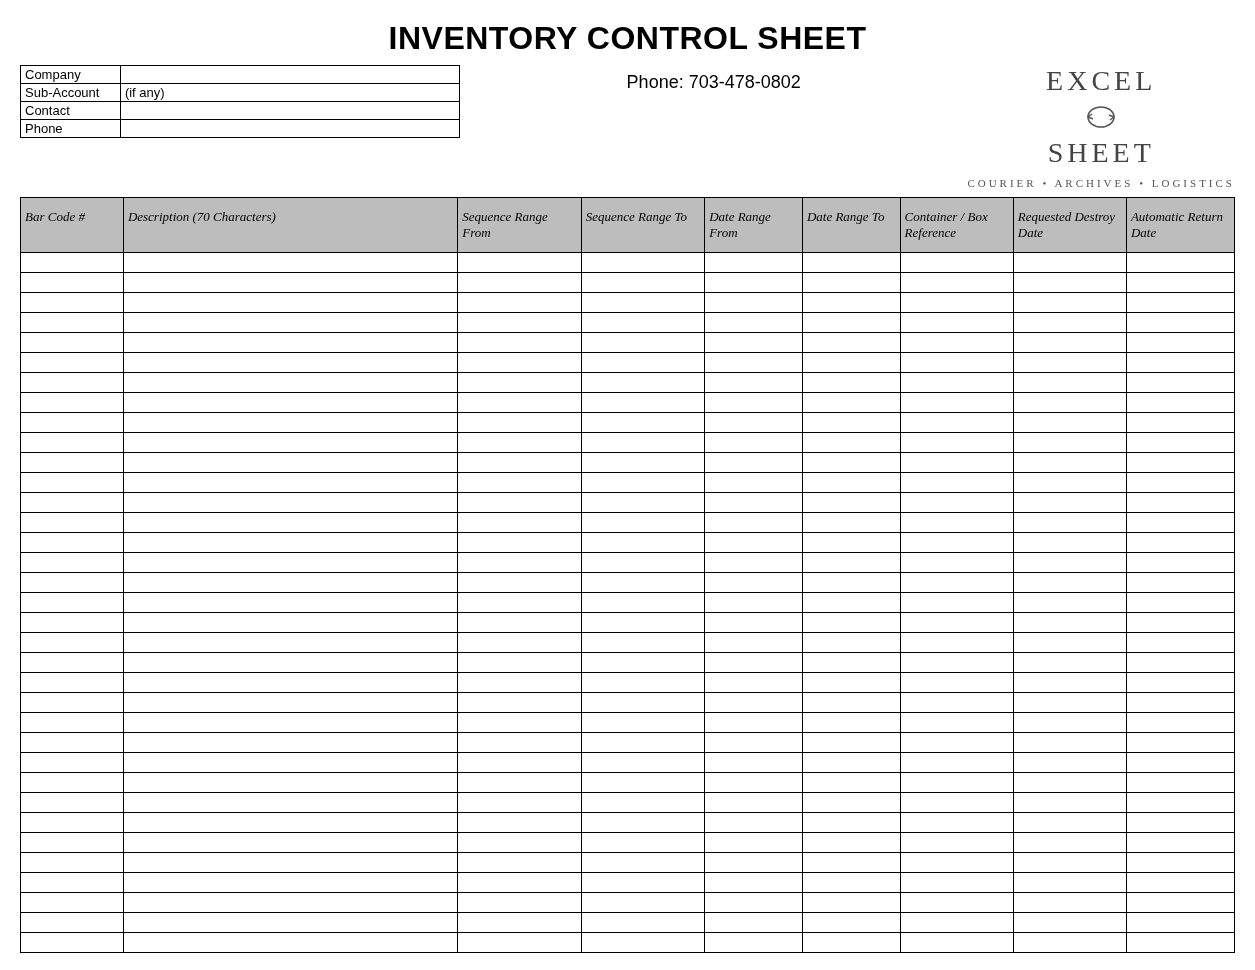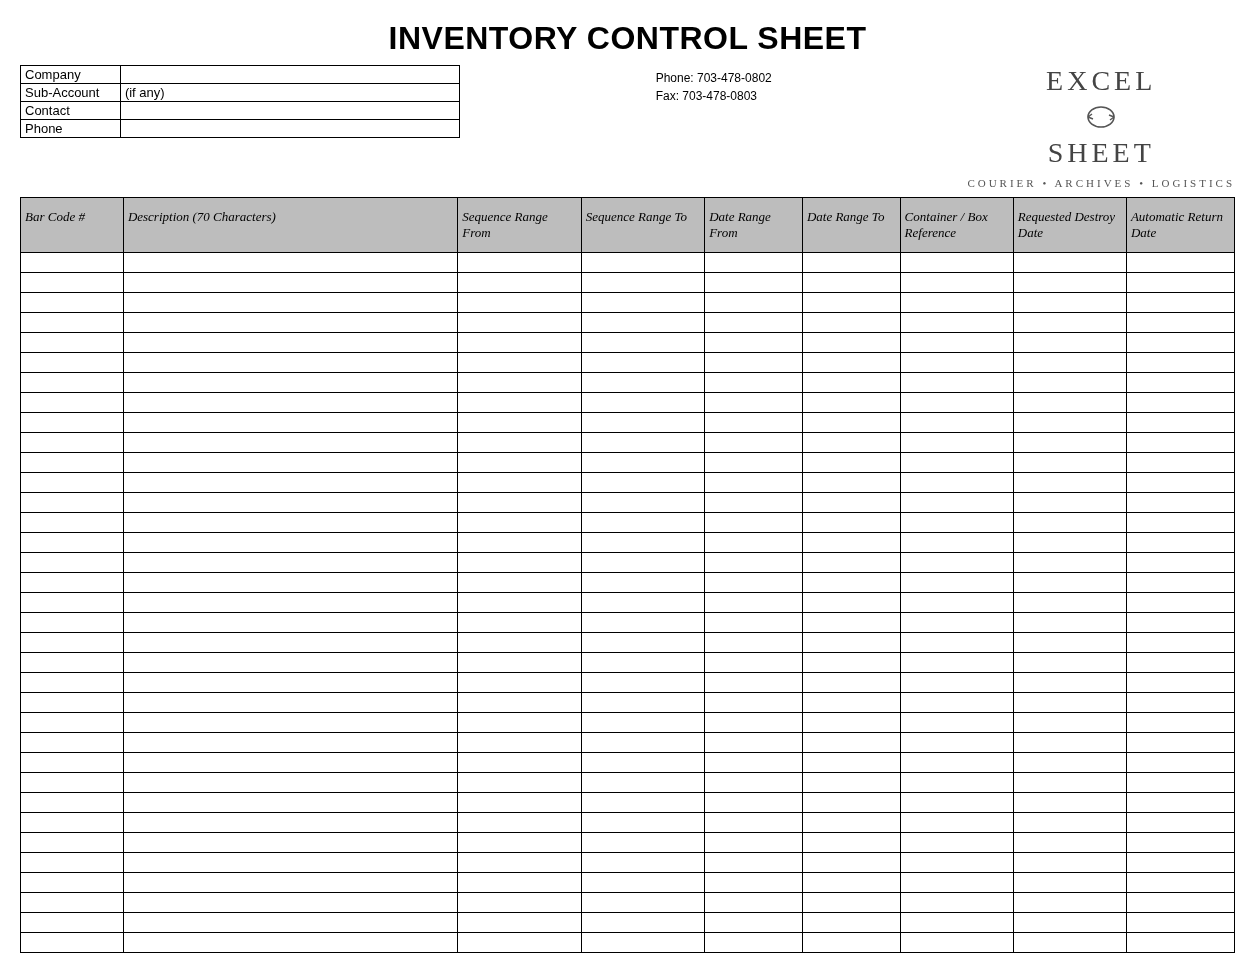--- a/index.html
+++ b/index.html
@@ -35,21 +35,21 @@
   .info-table td {
     border: 1.5px solid #000;
     font-size: 13px;
     padding: 1px 4px;
     height: 18px;
     vertical-align: middle;
   }
   .info-table .label-cell { width: 100px; }
   .info-table .value-cell { width: 340px; }
   .contact-block {
-    font-size: 12px;
+    font-size: 18px;
     line-height: 1.5;
     text-align: left;
     padding-top: 4px;
   }
   .logo-block {
     text-align: right;
     padding-top: 0;
   }
   .logo-line {
     display: flex;
@@ -128,21 +128,20 @@
         </tr>
         <tr>
           <td class="label-cell">Phone</td>
           <td class="value-cell"></td>
         </tr>
       </tbody>
   </table>
 
   <div class="contact-block">
     <div>Phone:  703-478-0802</div>
-    <div>Fax:  703-478-0803</div>
   </div>
 
   <div class="logo-block">
     <div class="logo-line">
       <span class="logo-text">EXCEL</span>
       <span class="logo-icon">
         <svg width="34" height="28" viewBox="0 0 34 28">
           <path d="M4 14 A13 10 0 0 1 30 14" stroke="#555" stroke-width="1.6" fill="none"></path>
           <path d="M30 14 A13 10 0 0 1 4 14" stroke="#555" stroke-width="1.6" fill="none"></path>
           <path d="M4 14 L8 11 M4 14 L9 16" stroke="#555" stroke-width="1.4" fill="none"></path>

